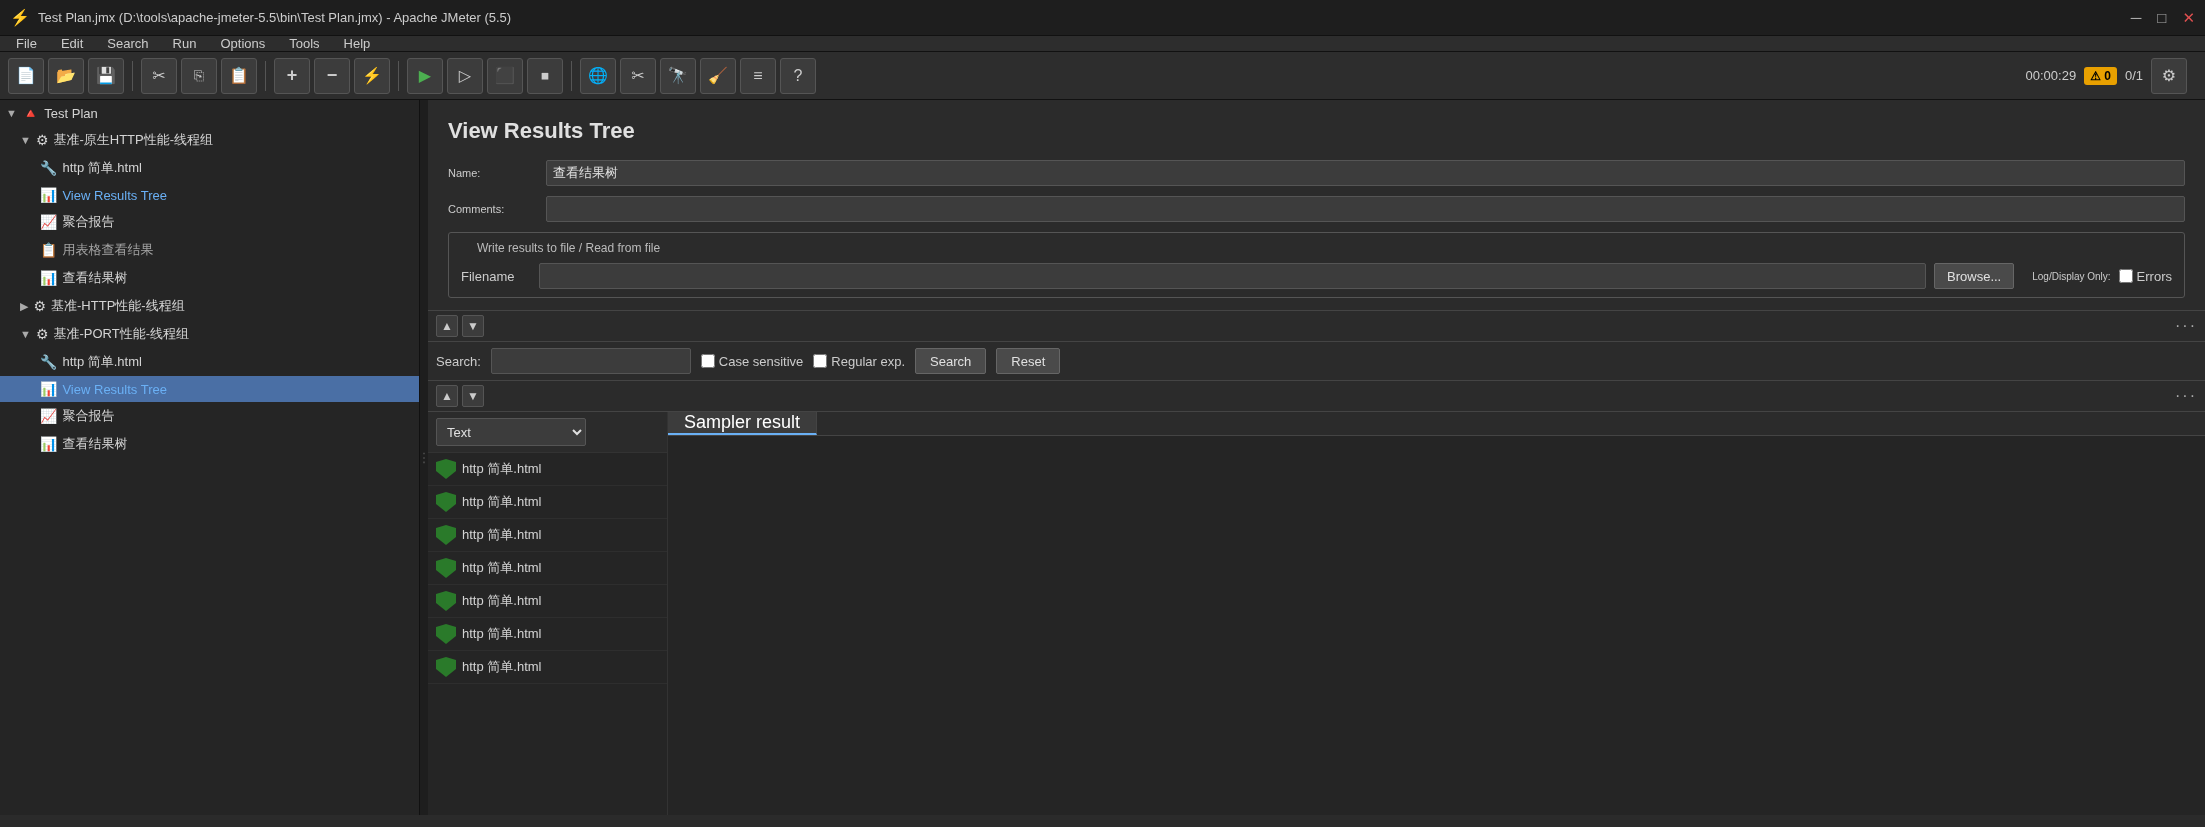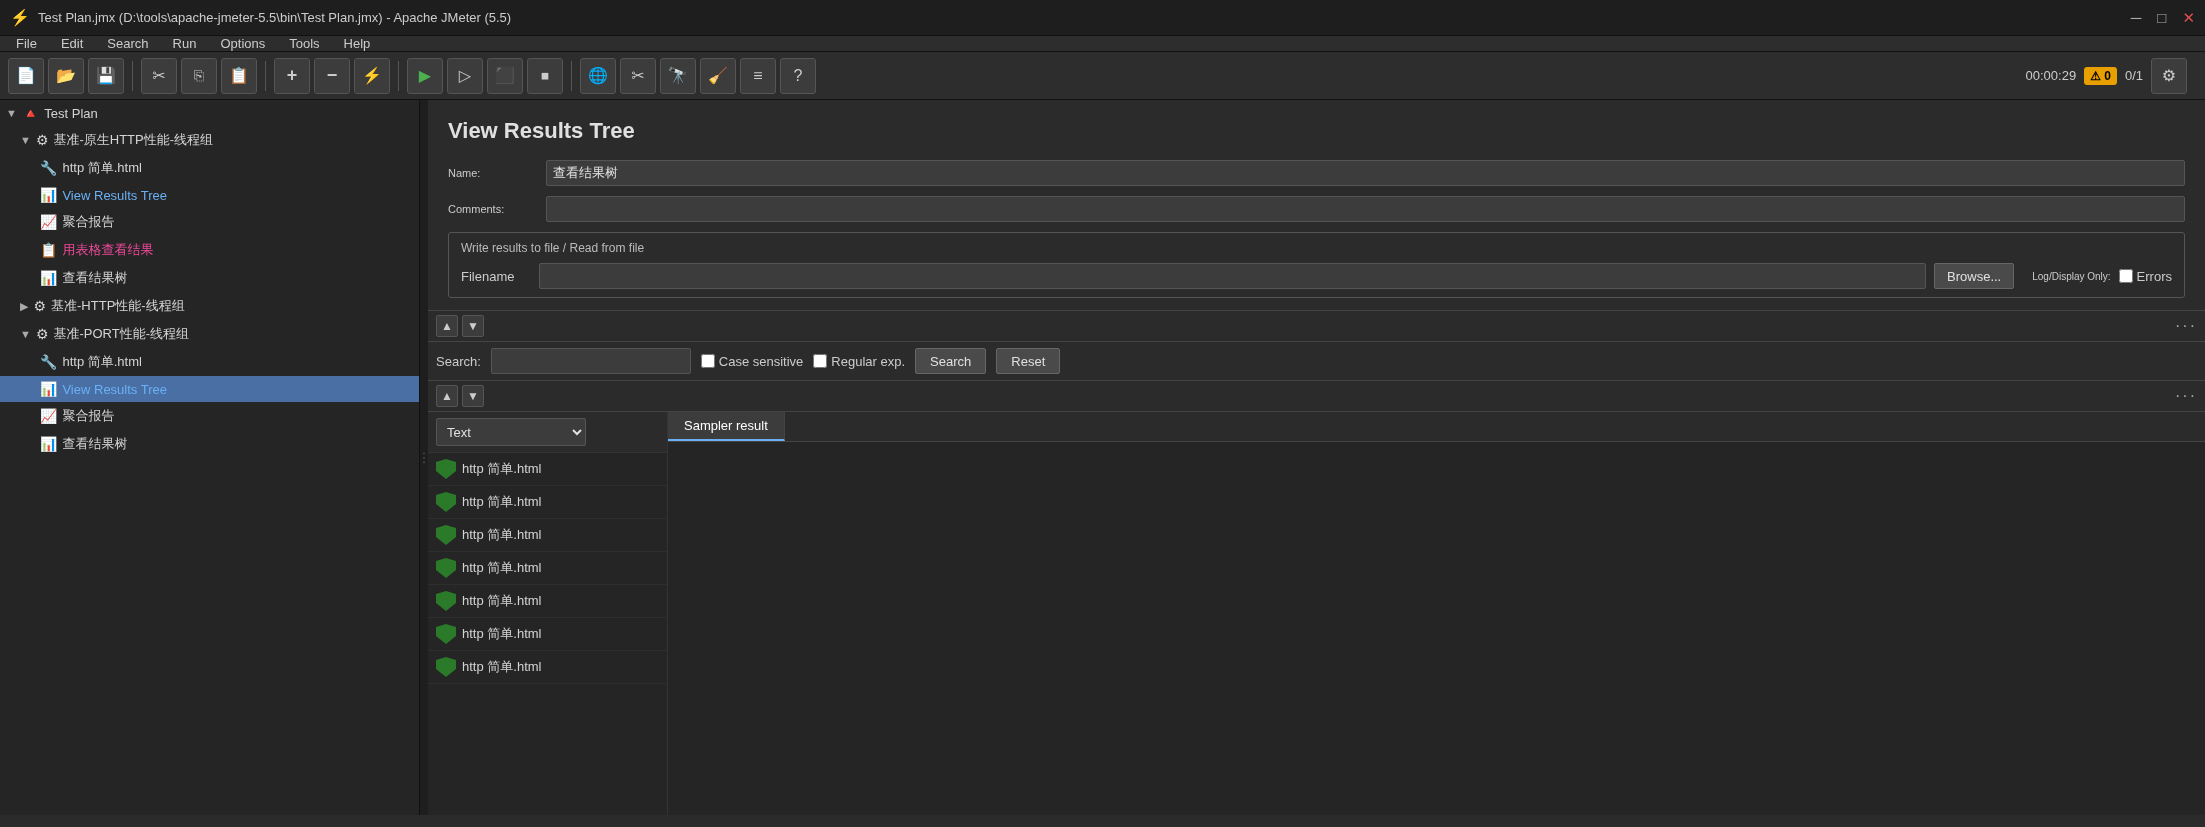--- a/index.html
+++ b/index.html
@@ -90,21 +90,21 @@
       gap: 5px;
       white-space: nowrap;
       font-size: 13px;
     }
     .tree-item.selected { background: #4a6fa5; }
     .tree-indent-1 { padding-left: 20px; }
     .tree-indent-2 { padding-left: 40px; }
     .tree-icon { font-size: 14px; flex-shrink: 0; }
     .tree-label { color: #d4d4d4; }
     .tree-label.blue { color: #6ab0f5; }
-    .tree-label.grey { color: #ec4899; }
+    .tree-label.grey { color: #a3a3a3; }
     .arrow { color: #aaa; font-size: 11px; }
 
     
     #drag-handle {
       width: 8px;
       background: #1e1e1e;
       cursor: col-resize;
       display: flex;
       align-items: center;
       justify-content: center;
@@ -161,20 +161,21 @@
     #file-section {
       border: 1px solid #555;
       margin: 0 0 0 0;
       padding: 8px 12px;
       border-radius: 3px;
     }
     #file-section-legend {
       font-size: 12px;
       color: #bbb;
       margin-bottom: 8px;
+      margin-left: 16px;
     }
     .file-row {
       display: flex;
       align-items: center;
       gap: 8px;
     }
     .file-label { color: #ccc; font-size: 13px; width: 70px; }
     .file-input {
       flex: 1;
       height: 26px;
@@ -316,23 +317,23 @@
     }
 
     
     #result-tabs {
       display: flex;
       background: #2b2b2b;
       border-bottom: 1px solid #444;
       gap: 0;
     }
     .result-tab {
-      padding: 6px 16px;
-      cursor: pointer;
-      font-size: 13px;
+      padding: 0 16px;
+      cursor: pointer;
+      font-size: 18px;
       color: #ccc;
       border-right: 1px solid #444;
       background: #2b2b2b;
     }
     .result-tab.active {
       background: #3c3c3c;
       color: #fff;
       border-bottom: 2px solid #6ab0f5;
     }
 

